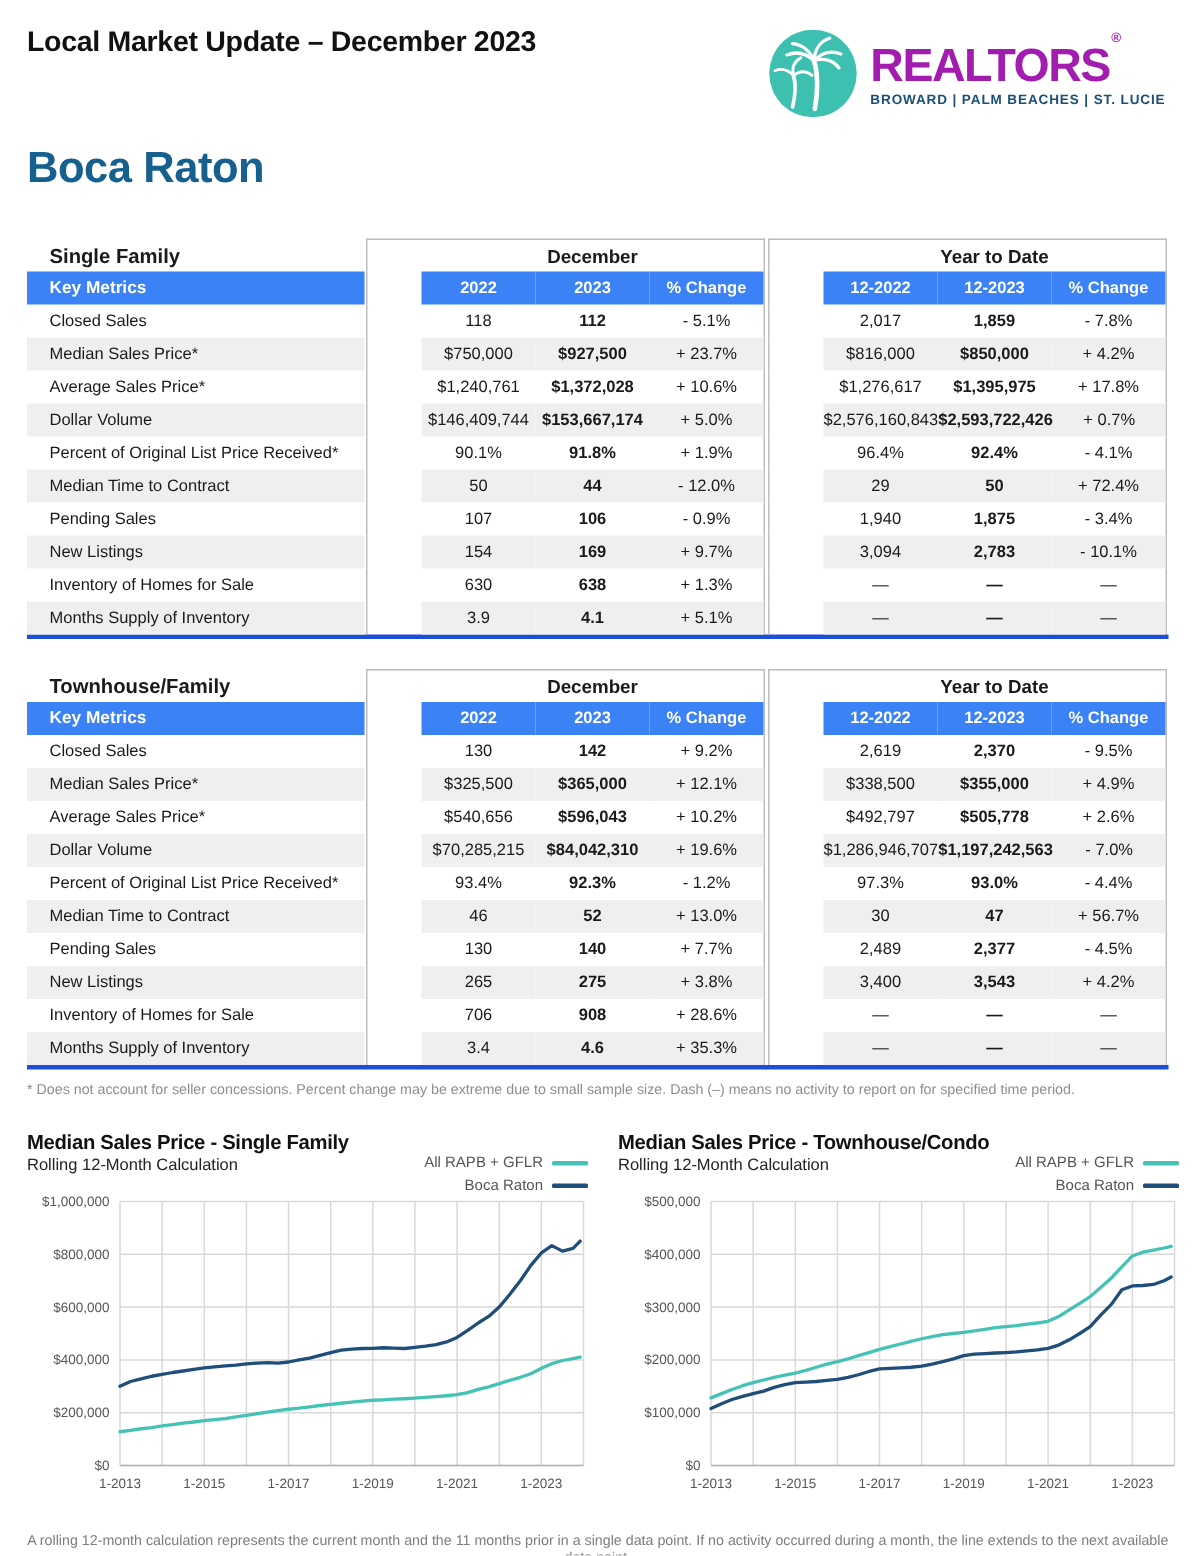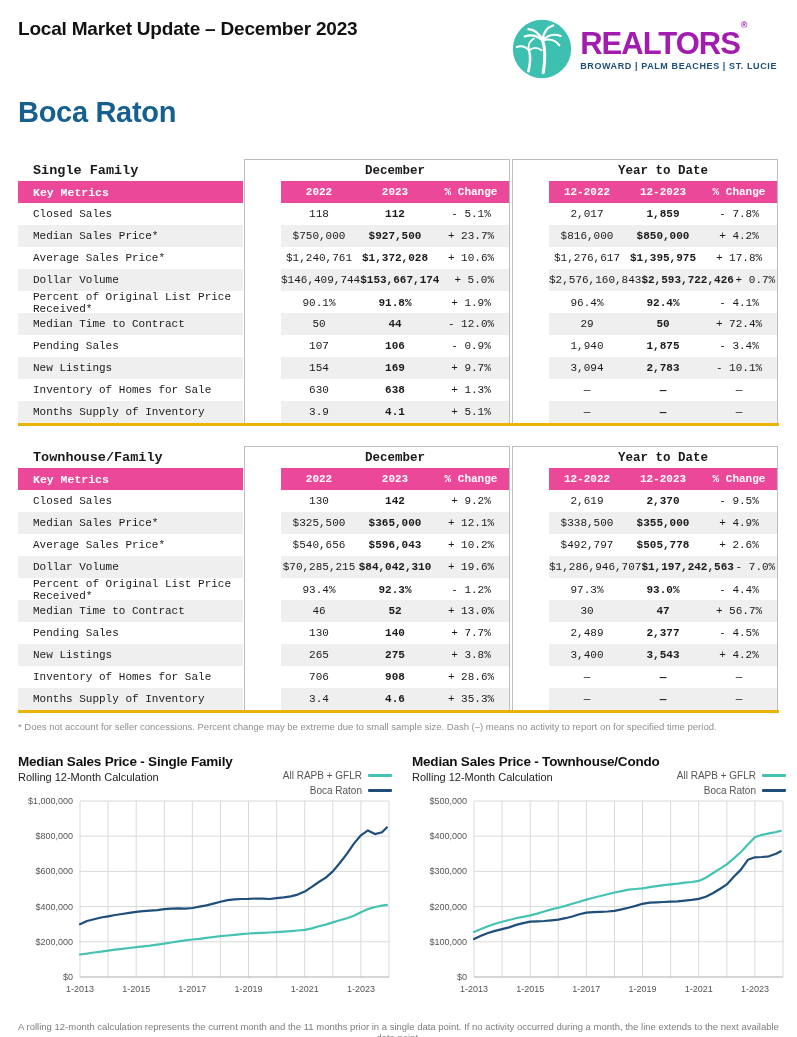--- a/index.html
+++ b/index.html
@@ -18,32 +18,32 @@
   .logo-badge { width:62px; height:62px; }
   .logo-text { display:flex; flex-direction:column; line-height:1; }
   .logo-brand { font-size:31px; font-weight:bold; color:#a21caf; letter-spacing:-1px; position:relative; }
   .logo-brand sup { font-size:9px; position:relative; top:-14px; left:1px; }
   .logo-tagline { font-size:9px; font-weight:bold; color:#1b4e78; letter-spacing:0.6px; margin-top:3px; }
 
   
   .city { font-size:29px; font-weight:bold; color:#15608f; margin-top:12px; letter-spacing:-0.3px; }
 
   
-  .mtable { width:761px; border-bottom:3px solid #eab308;font-family:Liberation Mono, monospace; }
+  .mtable { width:761px; border-bottom:3px solid #1d4ed8; }
   .mtable.first { margin-top:30px; }
   .mtable.second { margin-top:20px; }
   .trow { display:grid; grid-template-columns:225px 268px 268px; height:22px; }
   .key { display:flex; align-items:center; padding-left:15px; font-size:11px; }
   .grp { display:grid; grid-template-columns:1fr 1fr 1fr; margin:0 1px;
          border-left:1px solid #bdbdbd; border-right:1px solid #bdbdbd;padding-left:36px; }
   .grp > div { display:flex; align-items:center; justify-content:center; font-size:11px; }
   .trow.head-top .grp { grid-template-columns:1fr; border-top:1px solid #bdbdbd; }
   .trow.head-top .grp > div { font-size:12.5px; font-weight:bold; }
   .section-title { font-size:13.5px; font-weight:bold; }
-  .trow.head-blue .key, .trow.head-blue .grp > div { background:#ec4899; color:#ffffff; font-weight:bold; }
+  .trow.head-blue .key, .trow.head-blue .grp > div { background:#3b82f6; color:#ffffff; font-weight:bold; }
   .trow.head-blue .key { font-size:11.5px; }
   .trow.data.alt .key, .trow.data.alt .grp > div { background:#efeff0; }
   .trow.data .grp > div:nth-child(2) { font-weight:bold; }
 
   .table-footnote { font-size:9.5px; color:#8e8e8e; margin-top:8px; }
 
   
   .charts { display:flex; gap:16px; margin-top:22px; }
   .chart-block { width:378px; position:relative; }
   .chart-title { font-size:13.5px; font-weight:bold; color:#111; letter-spacing:-0.2px; }

